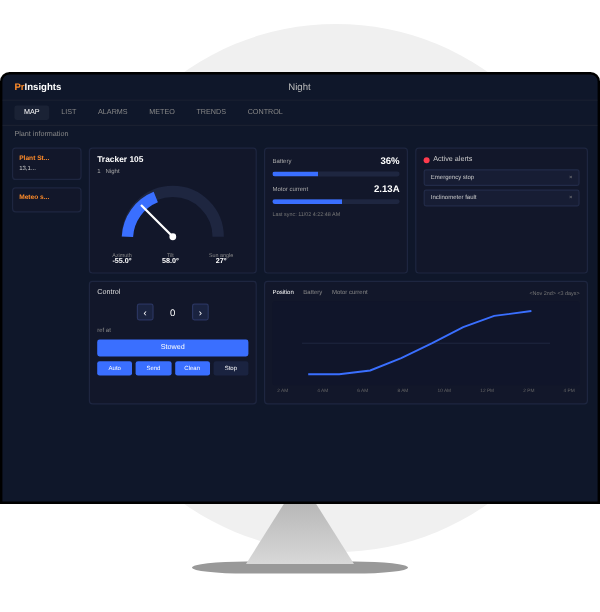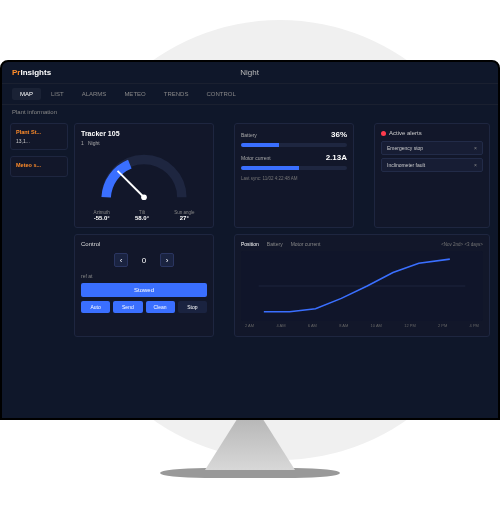--- a/index.html
+++ b/index.html
@@ -25,21 +25,21 @@
   .subheader { padding: 4px 10px; font-size: 6px; color: #888; display: flex; }
   
   .main { display: flex; padding: 4px 8px; gap: 6px; }
   
   .sidebar { width: 58px; display: flex; flex-direction: column; gap: 6px; }
   .side-card { background: #12172a; border: 1px solid #1e2640; border-radius: 3px; padding: 5px; }
   .side-card .t { color: #ff8c2a; font-size: 5.5px; font-weight: bold; margin-bottom: 3px; }
   .side-card .v { color: #ccc; font-size: 5px; }
   
   .content { flex: 1; display: flex; flex-direction: column; gap: 6px; }
-  .row { display: flex; gap: 20px; }
+  .row { display: flex; gap: 6px; }
   
   .card { background: #12172a; border: 1px solid #1e2640; border-radius: 3px; padding: 6px; }
   .card-title { font-size: 6px; color: #ddd; margin-bottom: 4px; }
   
   .gauge-card { width: 140px; }
   .gauge-head { font-size: 7px; font-weight: bold; color: #fff; margin-bottom: 3px; }
   .gauge-sub { font-size: 5px; color: #aaa; margin-bottom: 4px; }
   .gauge { position: relative; width: 100px; height: 52px; margin: 0 auto 8px; }
   .gauge svg { width: 100%; height: 100%; }
   .gauge-stats { display: flex; justify-content: space-around; margin-top: 4px; }

